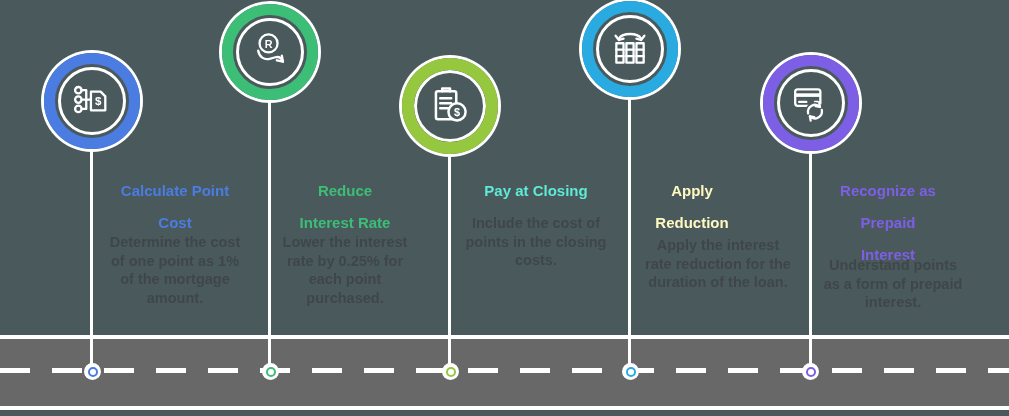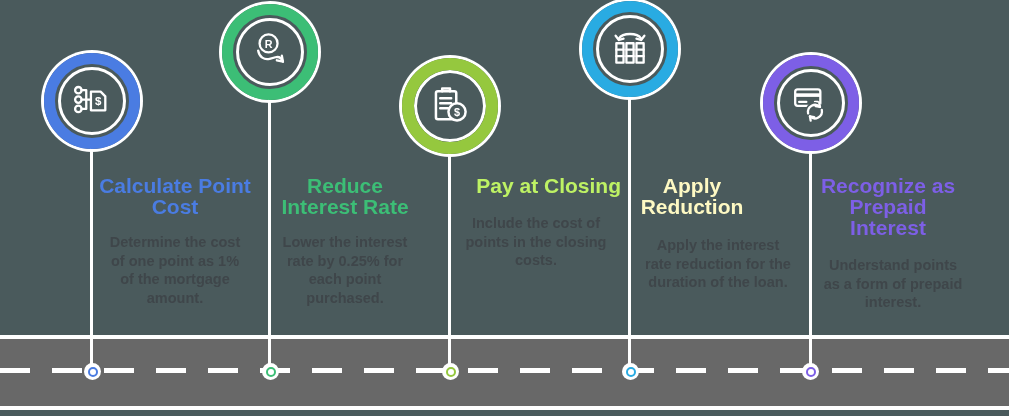--- a/index.html
+++ b/index.html
@@ -34,22 +34,22 @@
   .step4 .badge{left:582px;top:1px;}
   .step5 .badge{left:763px;top:55px;}
 
   
   .st{fill:none;stroke:#fff;stroke-width:3.2;stroke-linecap:round;stroke-linejoin:round;}
   .tx{fill:#fff;stroke:none;font-weight:bold;font-family:"Liberation Sans","DejaVu Sans",sans-serif;text-anchor:middle;}
   .bgf{fill:#4a5a5c;stroke:none;}
   .wf{fill:#fff;stroke:none;}
 
   
-  .title{position:absolute;width:170px;top:175px;text-align:center;font-size:21px;
-         font-weight:700;line-height:21px;white-space:pre-line;z-index:4;}
+  .title{position:absolute;width:170px;top:175px;text-align:center;font-size:15px;
+         font-weight:700;line-height:32px;white-space:pre-line;z-index:4;}
   .desc{position:absolute;width:190px;text-align:center;font-size:14.5px;font-weight:700;
         line-height:18.5px;color:#3f464a;white-space:pre-line;z-index:4;}
   .step1 .title{left:90px;}  .step1 .desc{left:80px;top:233px;}
   .step2 .title{left:260px;} .step2 .desc{left:250px;top:233px;}
   .step3 .title{left:451px;} .step3 .desc{left:441px;top:214px;}
   .step4 .title{left:607px;} .step4 .desc{left:623px;top:236px;}
   .step5 .title{left:803px;} .step5 .desc{left:798px;top:256px;}
 
   
   .marker{position:absolute;width:17px;height:17px;border-radius:50%;background:#fff;
@@ -126,21 +126,21 @@
         <g class="st">
           <rect x="14" y="13" width="26" height="36" rx="2.5"></rect>
           <path d="M22 13v-3.5h10V13"></path>
           <path d="M19.5 22h14M19.5 28.5h14M19.5 35h10"></path>
         </g>
         <circle cx="41" cy="39.5" r="11" class="bgf"></circle>
         <circle cx="41" cy="39.5" r="11" class="st"></circle>
         <text x="41" y="39.5" class="tx" font-size="14" dominant-baseline="central">$</text>
       </svg>
     </div>
-    <div class="title" style="color: #bef264; text-align: right;">Pay at Closing</div>
+    <div class="title" style="color: #5eead4;">Pay at Closing</div>
     <div class="desc">Include the cost of
 points in the closing
 costs.</div>
     <div class="marker">
       <div class="dot" style="border-color: rgb(149, 200, 62);"></div>
     </div>
   </div>
 
   <div class="step step4">
     <div class="connector"></div>

